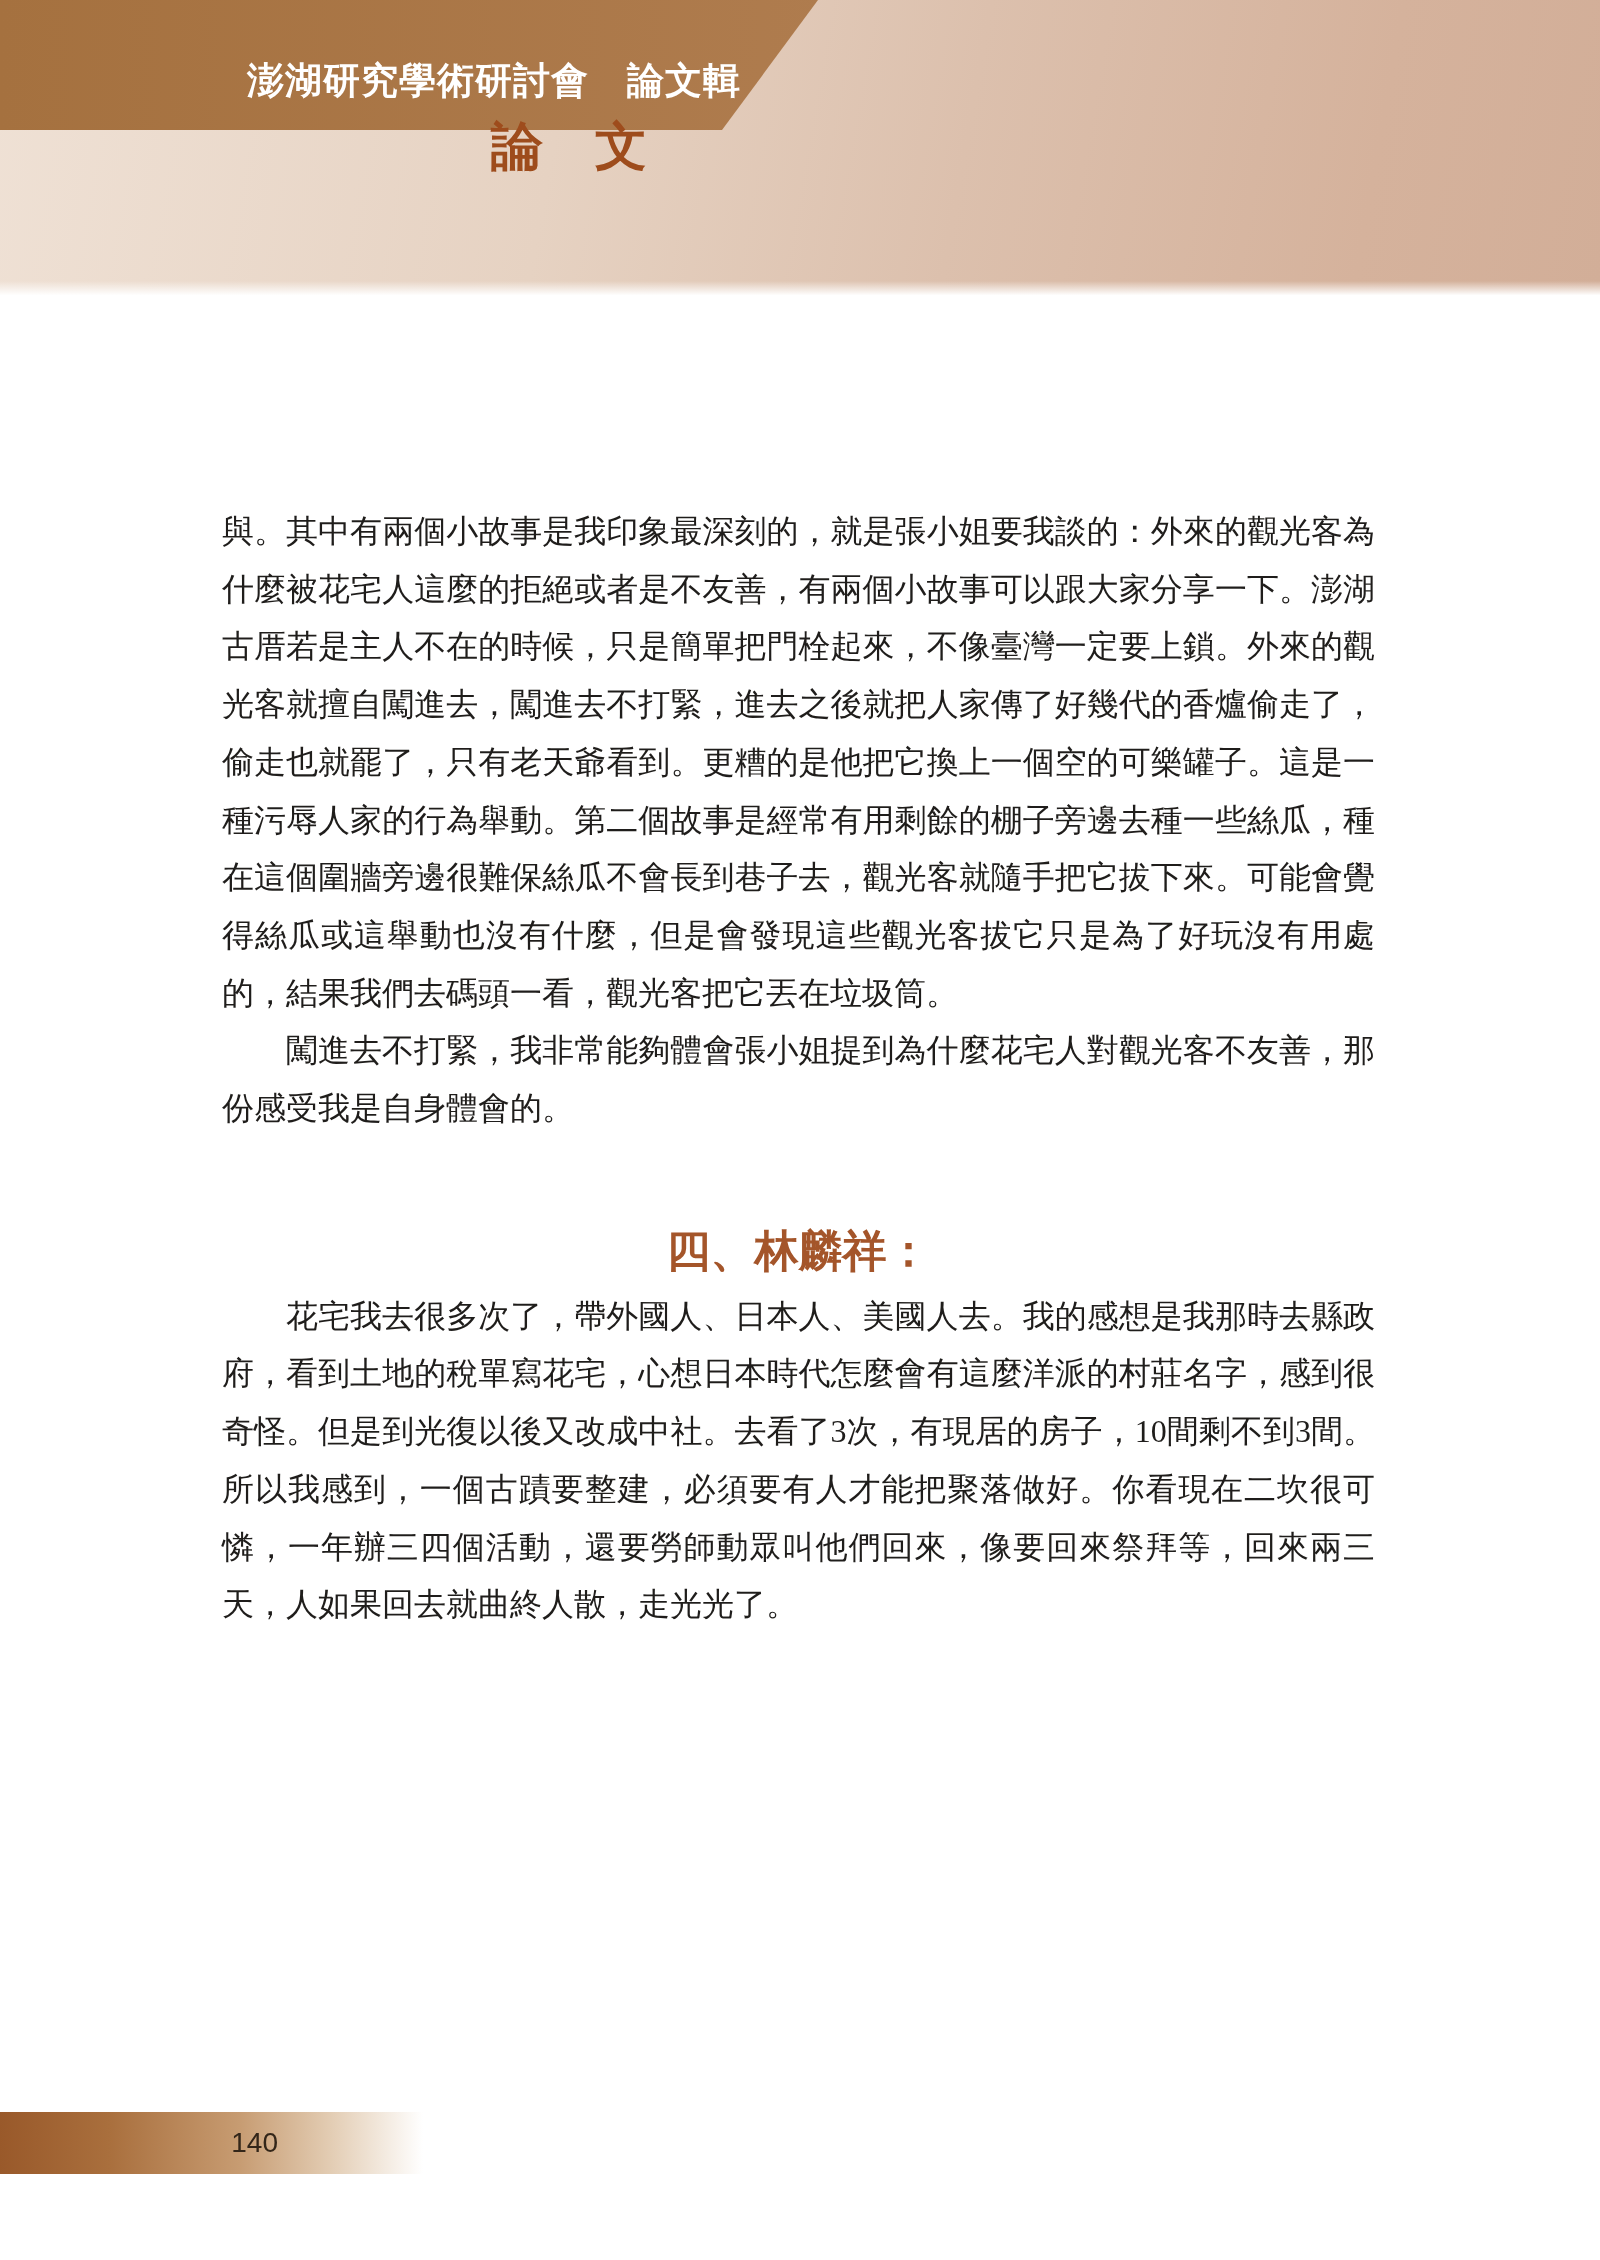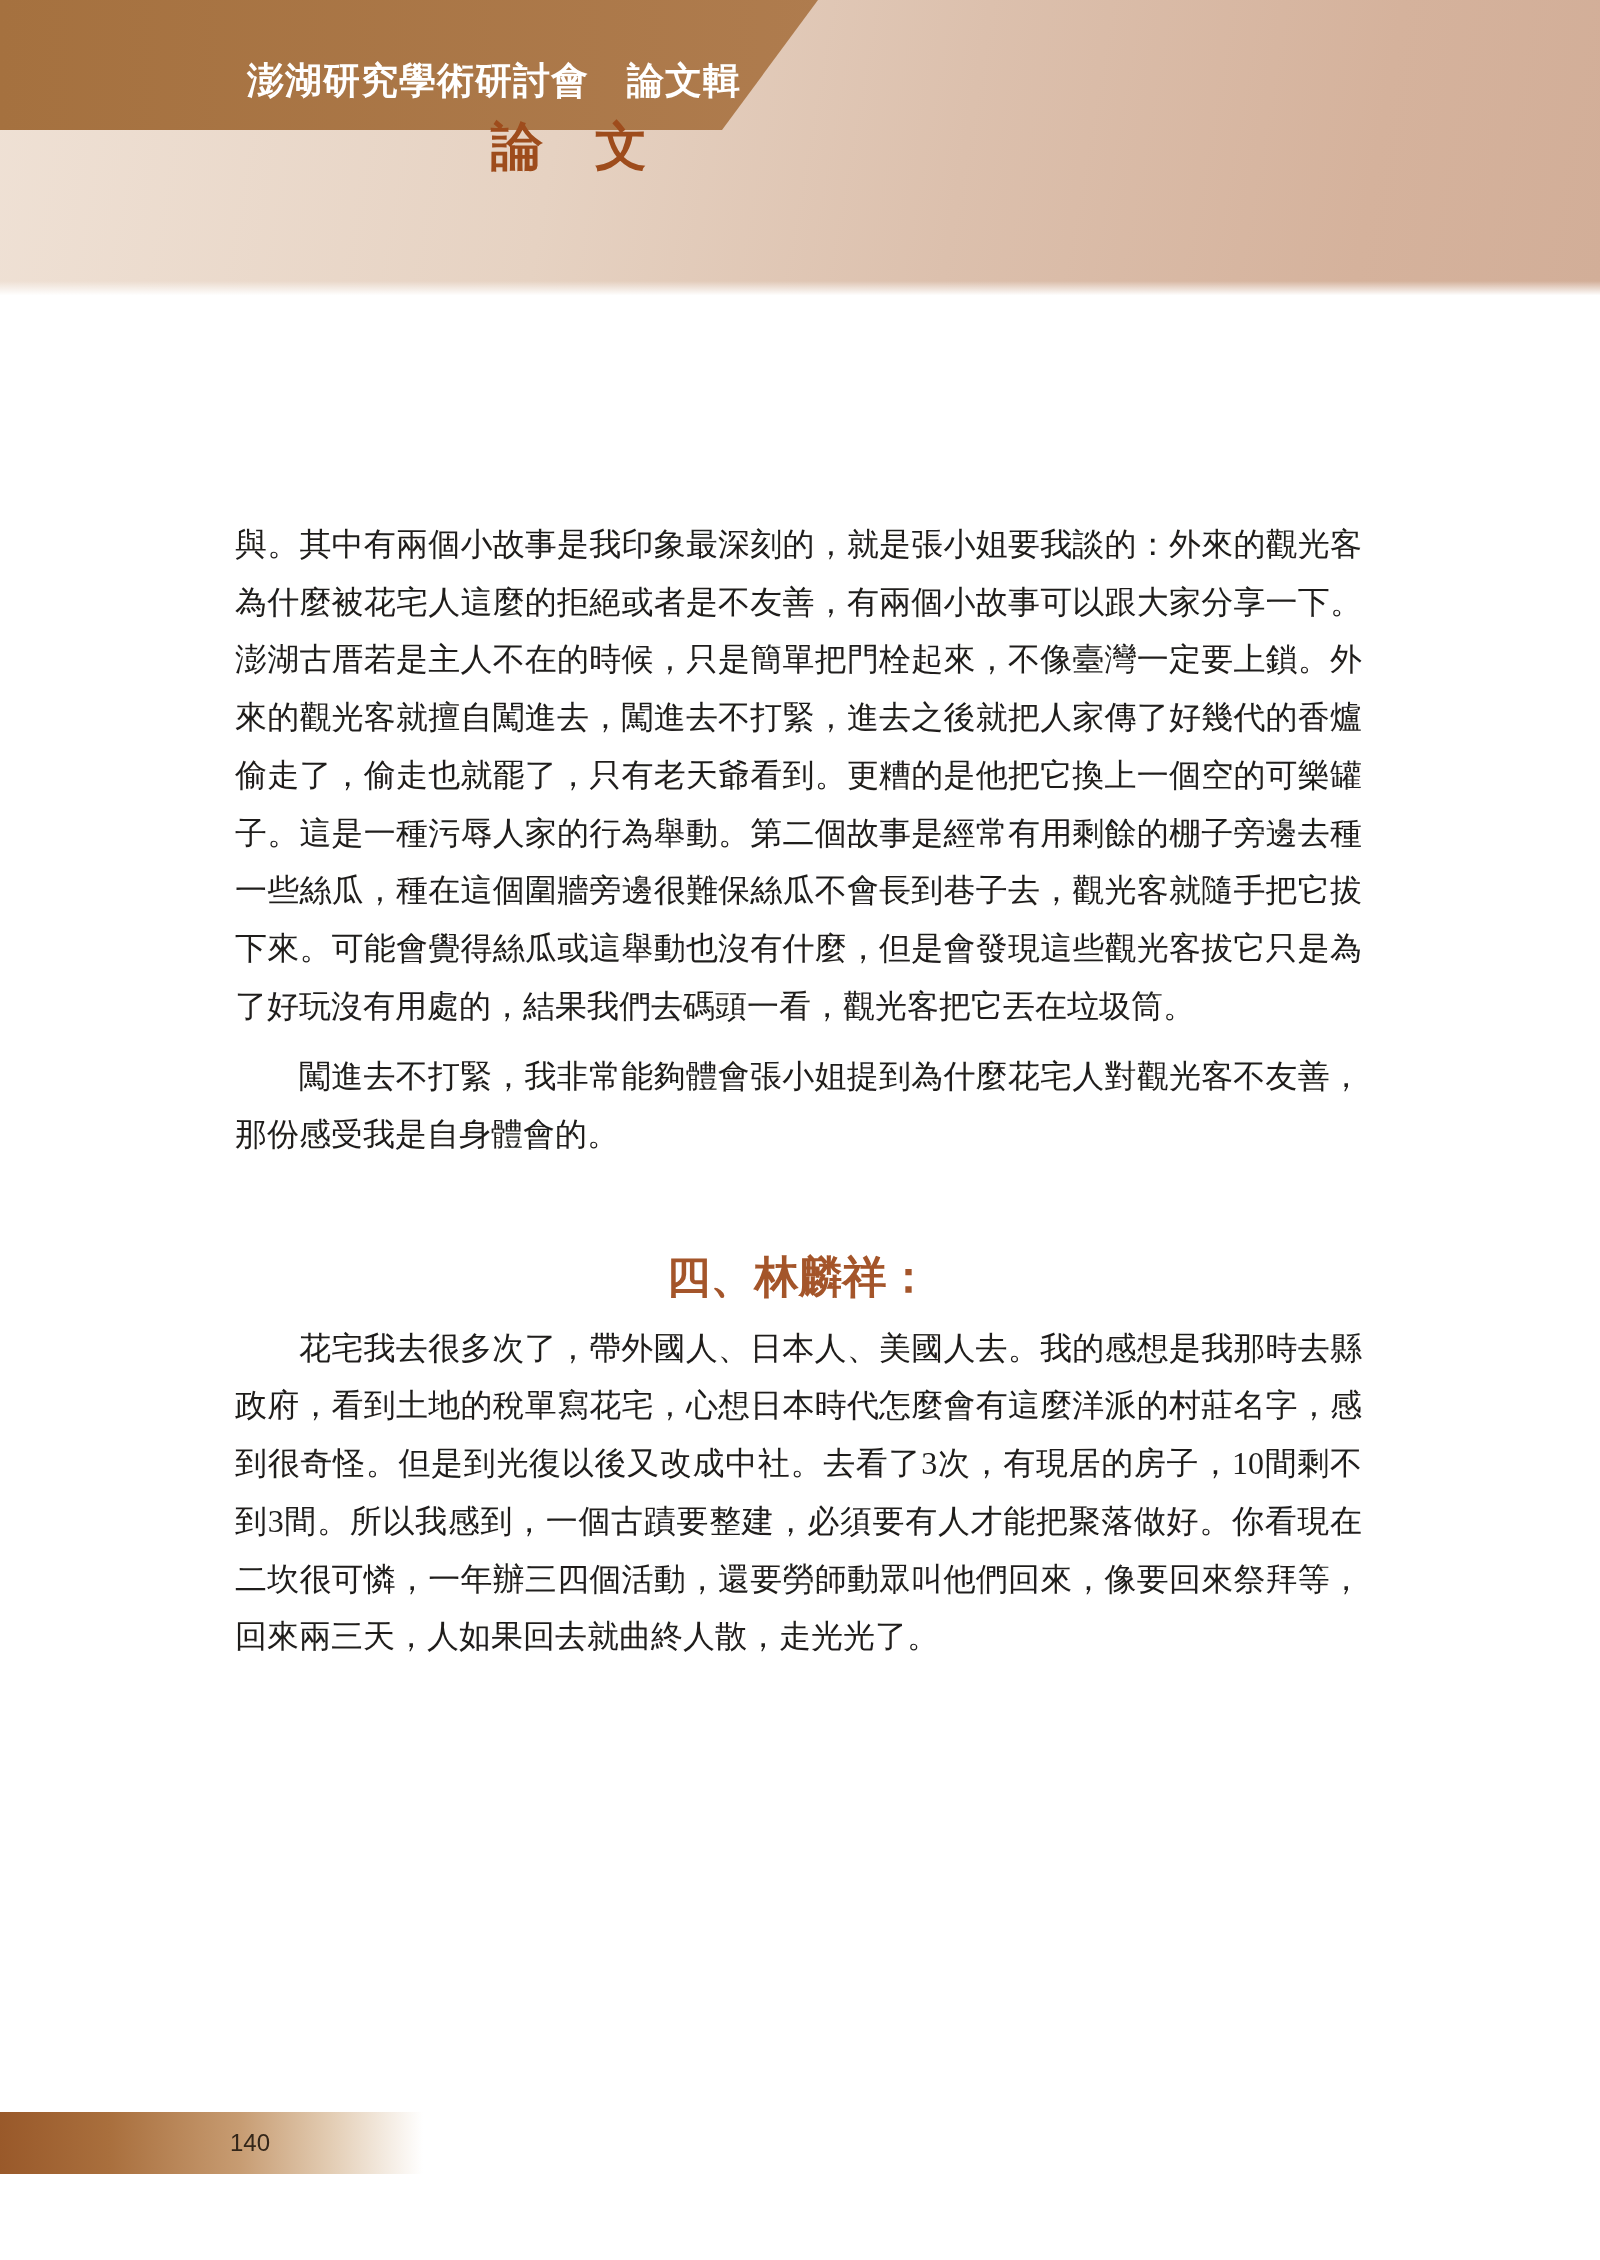--- a/index.html
+++ b/index.html
@@ -59,21 +59,21 @@
   
   .content {
     position: absolute;
     left: 222px; top: 503px;
     width: 1153px;
     font-size: 32px;
     line-height: 57.7px;
     color: #1f1d1b;
     text-align: justify;
   }
-  .para { margin: 13px; }
+  .para { margin: 0; }
   .para.indent { text-indent: 2em; }
   .section-heading {
     margin: 85px 0 7px 0;
     font-size: 44px;
     line-height: 58px;
     font-weight: bold;
     color: #a4552a;
     text-align: center;
   }
   
@@ -82,23 +82,23 @@
     left: 0; top: 2112px;
     width: 436px; height: 62px;
     background: linear-gradient(to right,
       #99592a 0%, #a96f3d 25%, #c79c72 55%, #e3cdb4 76%,
       rgba(255,255,255,0) 97%);
   }
   .page-number {
     position: absolute;
     left: 222px; top: 2125px;
     width: 56px;
-    text-align: center;
+    text-align: right;
     font-family: "Liberation Sans", "DejaVu Sans", sans-serif;
-    font-size: 24px;
+    font-size: 28px;
     color: #332619;
     line-height: 36px;
   }
 </style>
 </head>
 <body>
 
 <div class="page">
 
   <div class="hero"></div>

